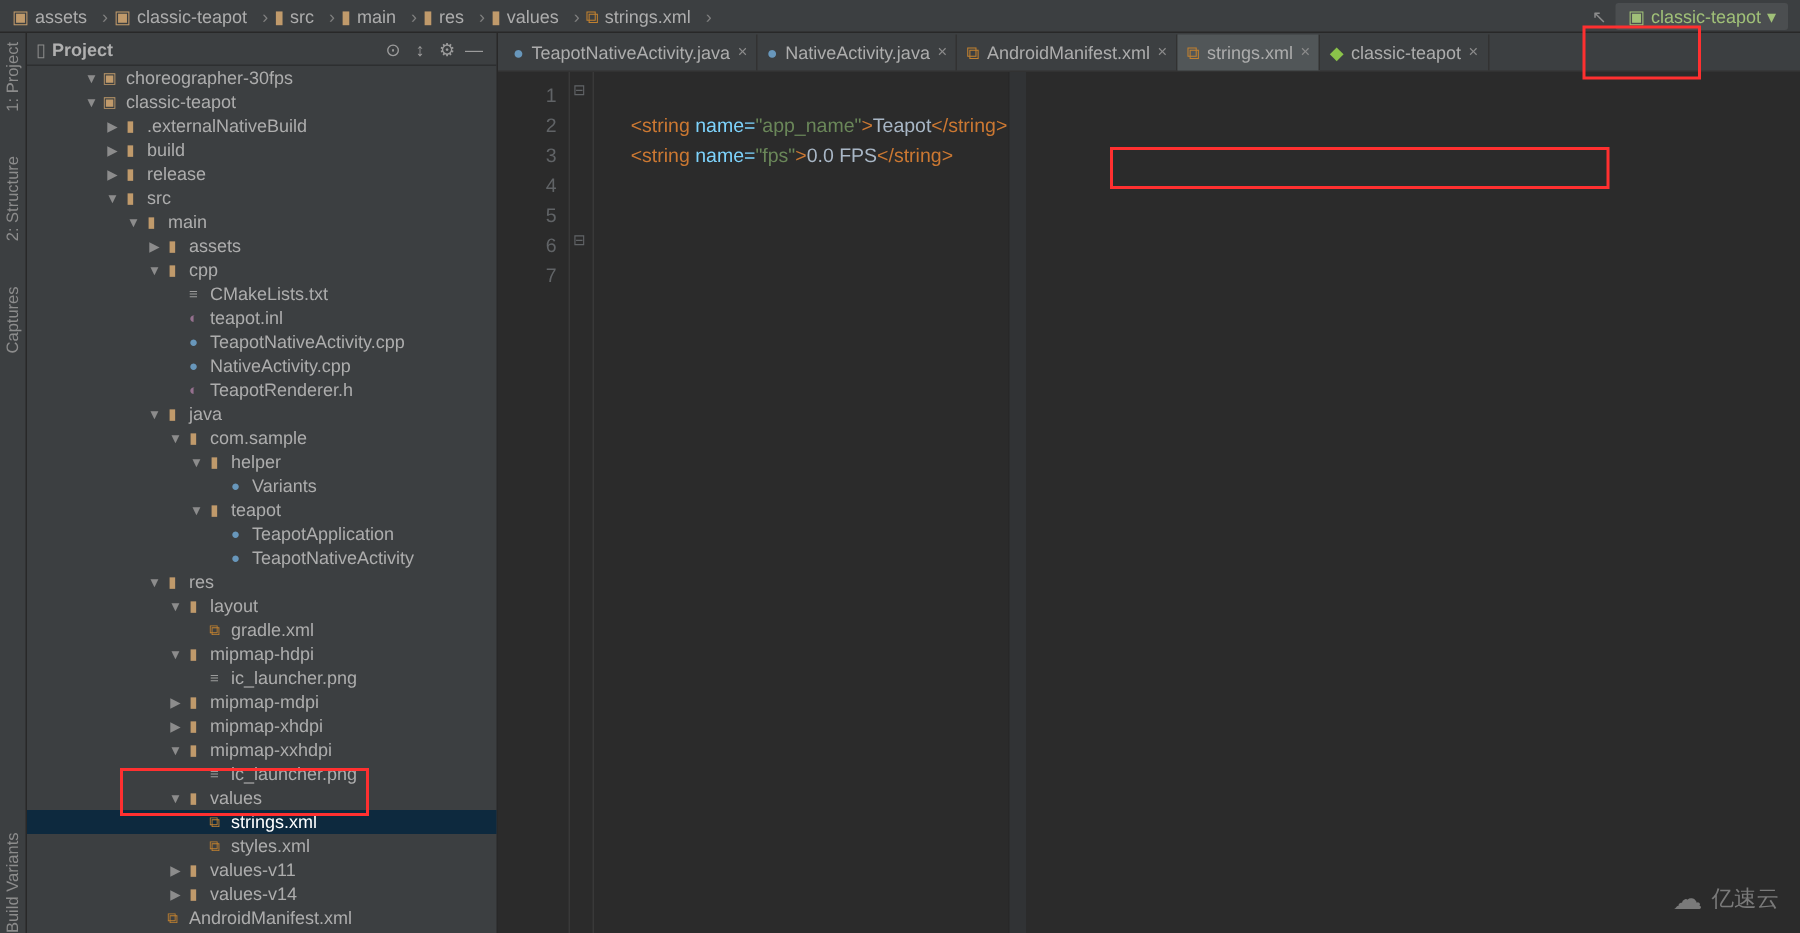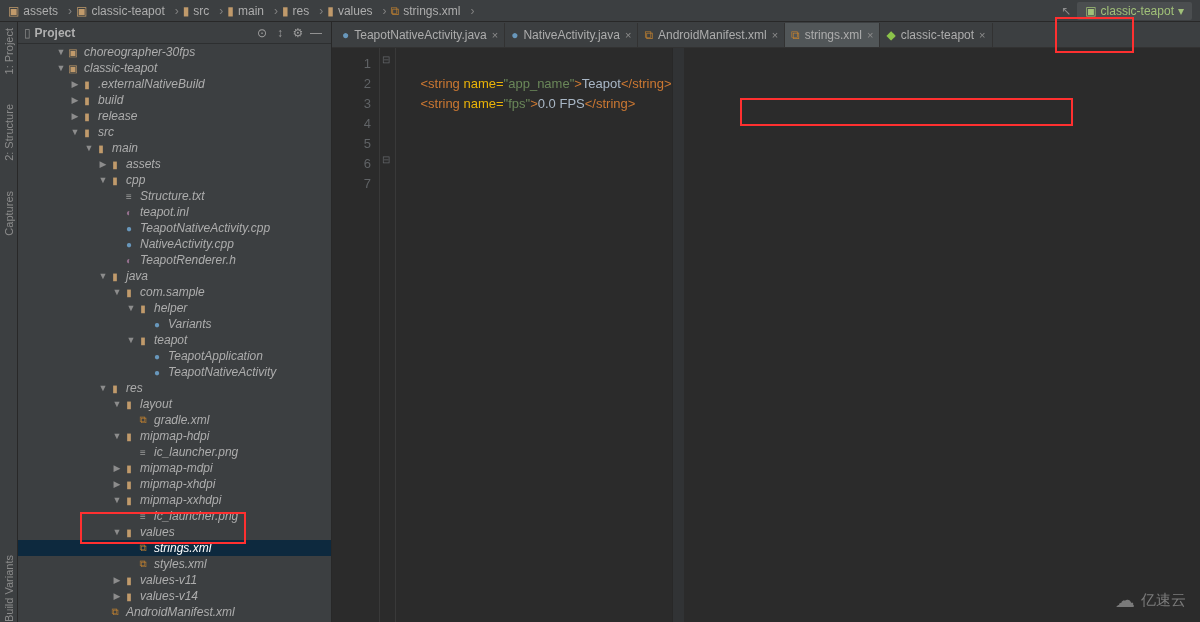--- a/index.html
+++ b/index.html
@@ -20,21 +20,21 @@
 .panel-header .title { font-weight: bold; color: #b0b0b0; }
 .panel-header .spacer { flex: 1; }
 .panel-header .ibtn { width: 18px; text-align: center; color: #9c9c9c; cursor: pointer; }
 
 .tree { flex: 1; overflow: auto; padding-bottom: 8px; }
 .tree-row { display: flex; align-items: center; height: 16px; padding-right: 4px; cursor: pointer; white-space: nowrap; }
 .tree-row.selected { background: #0d293e; }
 .tree-row .indent { display: inline-block; }
 .tree-row .arrow { width: 10px; text-align: center; color: #8c8c8c; font-size: 9px; }
 .tree-row .ficon { width: 14px; height: 14px; margin-right: 4px; display: inline-flex; align-items: center; justify-content: center; font-size: 10px; }
-.tree-row .label { color: #adadad; font-style: italic; }
+.tree-row .label { color: #adadad; }
 .tree-row.selected .label { color: #ffffff; }
 .folder { color: #c09a6b; }
 .file-xml { color: #c08030; }
 .file-c { color: #6897bb; }
 .file-h { color: #95708e; }
 .file-txt { color: #9c9c9c; }
 .file-gradle { color: #8bc34a; }
 
 .editor-area { flex: 1; background: #2b2b2b; display: flex; flex-direction: column; position: relative; }
 .editor-tabs { height: 26px; background: #3c3f41; display: flex; align-items: center; border-bottom: 1px solid #323232; padding-left: 4px; }
@@ -43,21 +43,21 @@
 .etab.active { background: #515658; }
 .hint-bar { height: 22px; background: #3c3f41; color: #a0a0a0; padding: 2px 10px; font-size: 11px; border-bottom: 1px solid #323232; }
 .code-area { flex: 1; display: flex; font-family: "Consolas", "Courier New", monospace; font-size: 13px; background: #2b2b2b; }
 .gutter { width: 48px; color: #606366; text-align: right; padding: 6px 8px 0 0; border-right: 1px solid #393939; user-select: none; }
 .gutter div { height: 20px; line-height: 20px; }
 .fold-col { width: 16px; border-right: 1px solid #393939; position: relative; }
 .fold-mark { position: absolute; left: 2px; color: #606366; font-size: 10px; }
 .code { padding: 6px 0 0 10px; line-height: 20px; }
 .code .line { height: 20px; white-space: pre; }
 .tag { color: #cc7832; }
-.attr-name { color: #eab308; margin-top: 17px; }
+.attr-name { color: #7dd3fc; margin-top: 17px; }
 .attr-val { color: #6a8759; }
 .txt { color: #a9b7c6; }
 .right-strip { width: 12px; background: #313335; border-left: 1px solid #282828; }
 
 .highlight { position: absolute; border: 2px solid #ff3030; pointer-events: none; }
 .hl-tab { top: -5px; left: 723px; width: 79px; height: 36px; }
 .hl-code { top: 76px; left: 408px; width: 333px; height: 28px; }
 .hl-tree { position: absolute; border: 2px solid #ff3030; pointer-events: none; top: 512px; left: 80px; width: 166px; height: 32px; }
 
 .watermark { position: absolute; right: 14px; bottom: 10px; color: #9c9c9c; font-size: 15px; opacity: 0.7; display: flex; align-items: center; gap: 6px; }
@@ -176,21 +176,21 @@
         <div class="tree-row">
           <span class="indent" style="width:80px"></span>
           <span class="arrow">▼</span>
           <span class="ficon folder">▮</span>
           <span class="label">cpp</span>
         </div>
         <div class="tree-row">
           <span class="indent" style="width:94px"></span>
           <span class="arrow"></span>
           <span class="ficon file-txt">≡</span>
-          <span class="label">Structure.txt</span>
+          <span class="label">CMakeLists.txt</span>
         </div>
         <div class="tree-row">
           <span class="indent" style="width:94px"></span>
           <span class="arrow"></span>
           <span class="ficon file-h">◐</span>
           <span class="label">teapot.inl</span>
         </div>
         <div class="tree-row">
           <span class="indent" style="width:94px"></span>
           <span class="arrow"></span>

